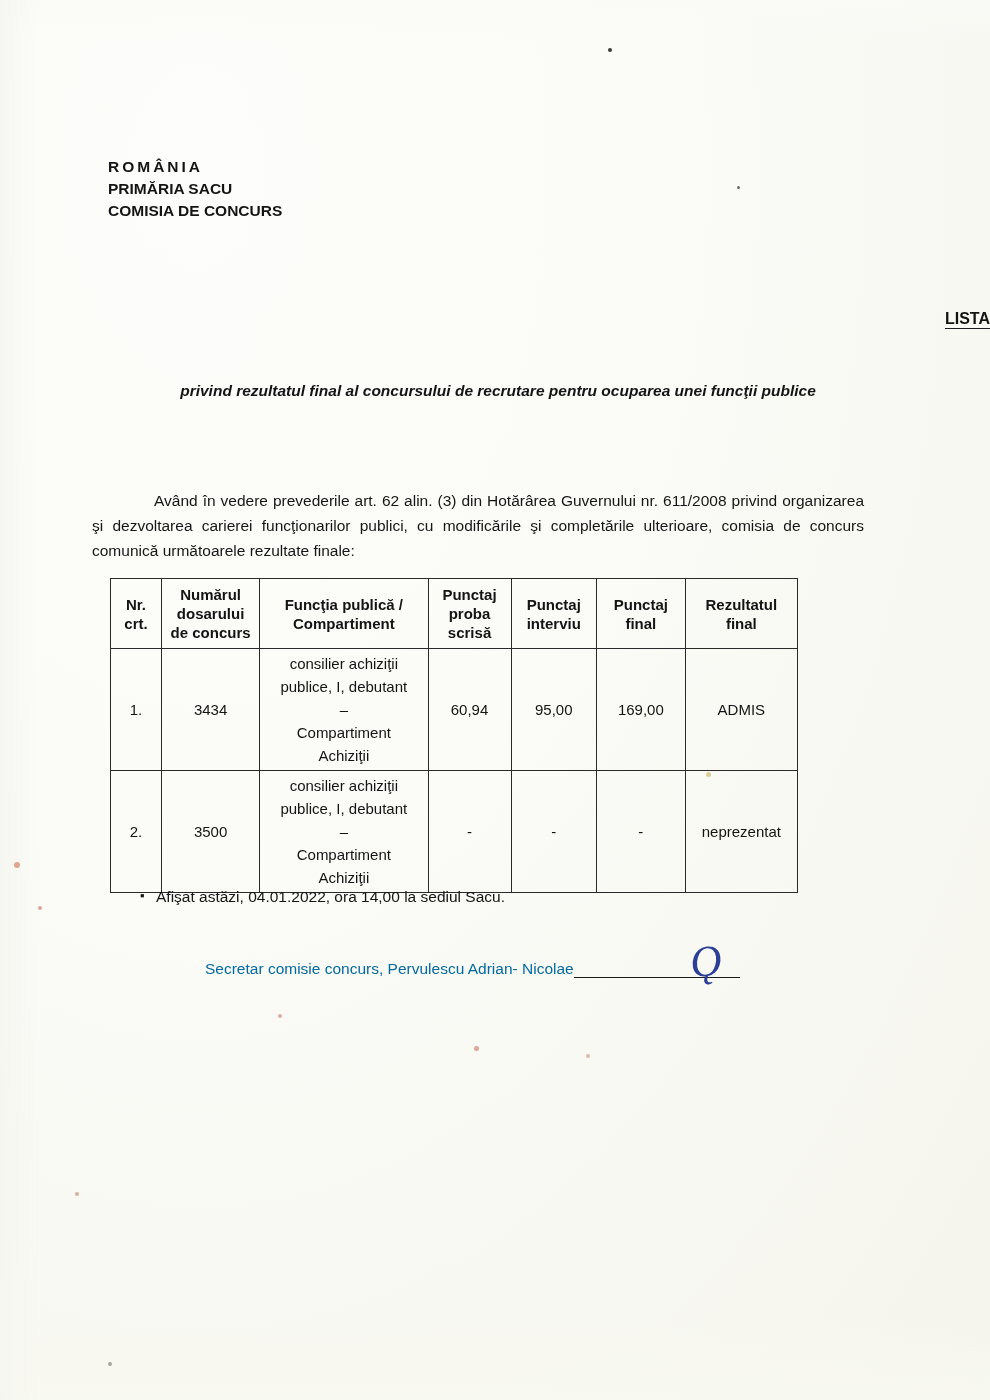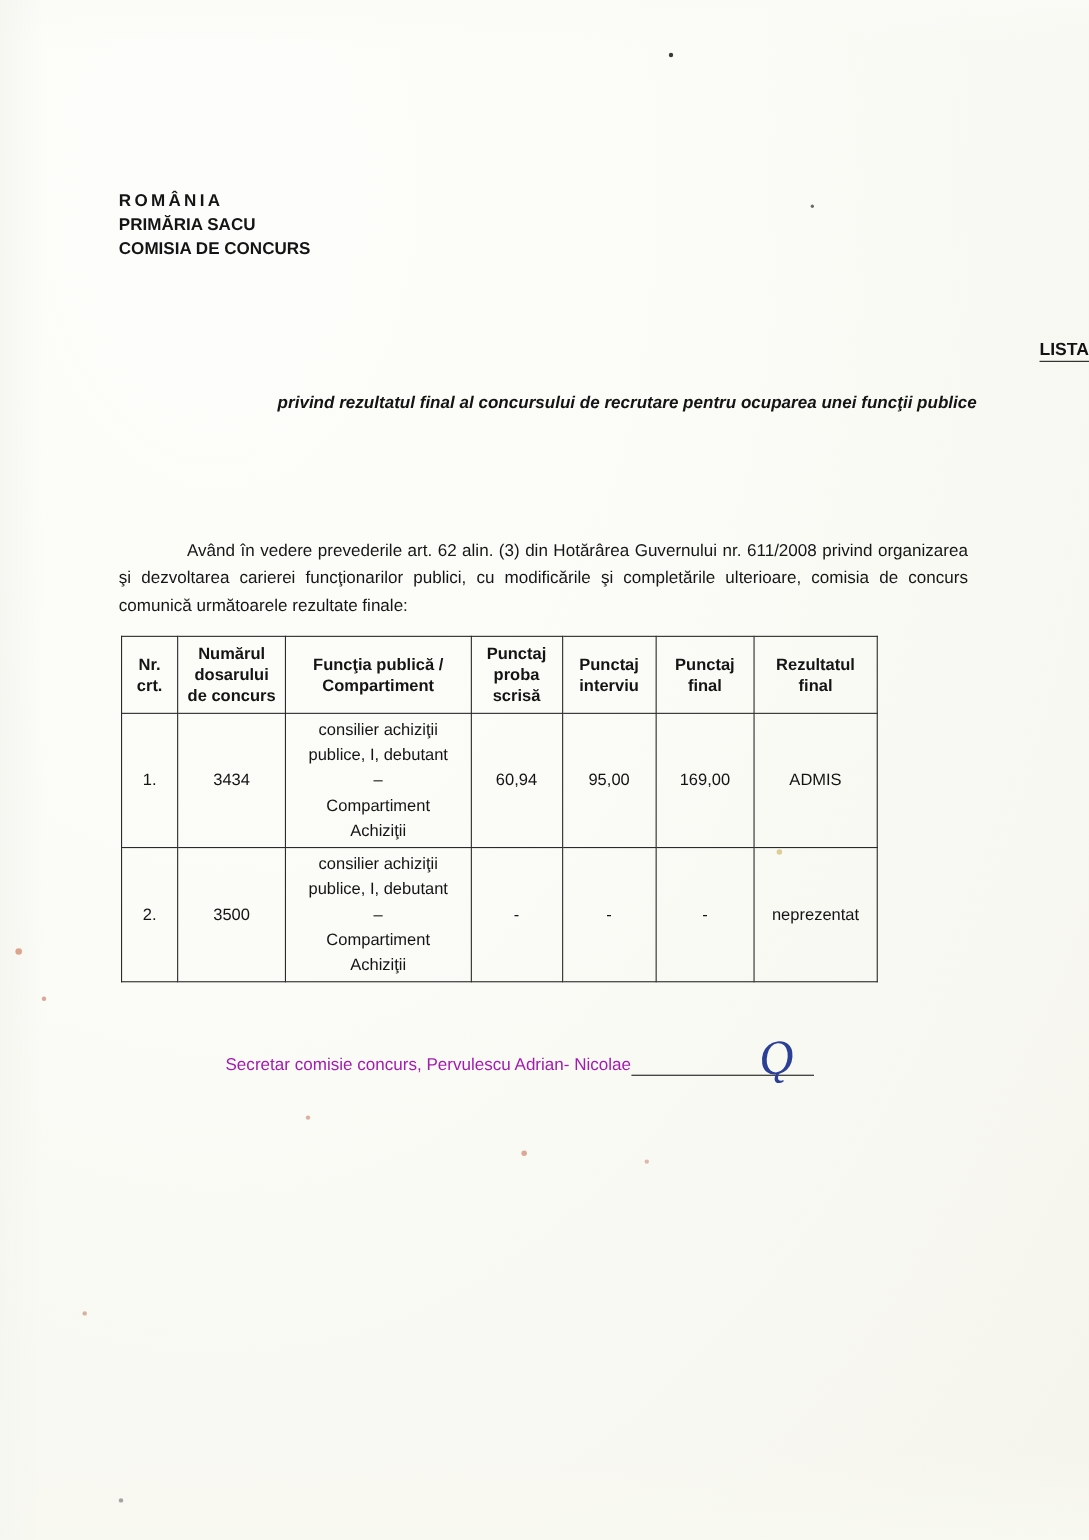--- a/index.html
+++ b/index.html
@@ -34,21 +34,21 @@
   }
   .content {
     position: absolute;
     left: 0; top: 0;
     width: 990px;
     height: 1400px;
   }
   .header {
     position: absolute;
     left: 108px;
-    top: 172px;
+    top: 156px;
     font-weight: bold;
     font-size: 15.5px;
     line-height: 22px;
     color: #141414;
   }
   .header .l1 { letter-spacing: 3px; }
   .title {
     position: absolute;
     left: 0; right: 0;
     top: 310px;
@@ -58,31 +58,31 @@
     color: #131313;
   }
   .title span {
     border-bottom: 1.6px solid #1d1d1d;
     padding-bottom: 1px;
   }
   .subtitle {
     position: absolute;
     left: 108px;
     width: 780px;
-    top: 348px;
-    text-align: right;
+    top: 372px;
+    text-align: center;
     font-weight: bold;
     font-style: italic;
     font-size: 15.5px;
     line-height: 38px;
     color: #141414;
   }
   .para {
     position: absolute;
-    left: 108px;
+    left: 92px;
     width: 772px;
     top: 488px;
     font-size: 15.5px;
     line-height: 25px;
     text-align: justify;
     text-indent: 62px;
     color: #161616;
   }
   table.results {
     position: absolute;
@@ -128,21 +128,21 @@
     width: 16px;
     color: #161616;
     font-size: 13px;
     vertical-align: 2px;
   }
   .signature {
     position: absolute;
     left: 205px;
     top: 960px;
     font-size: 15.5px;
-    color: #a21caf;
+    color: #0369a1;
   }
   .sig-line {
     display: inline-block;
     width: 166px;
     border-bottom: 1.6px solid #1c1c1c;
     height: 17px;
     vertical-align: bottom;
   }
   .sig-mark {
     position: absolute;
@@ -253,20 +253,23 @@
           <div>Achiziţii</div>
         </td>
         <td>-</td>
         <td>-</td>
         <td>-</td>
         <td>neprezentat</td>
       </tr>
     </tbody>
   </table>
 
+  <div class="note">
+    <span class="bullet">▪</span><span>Afişat astăzi, 04.01.2022, ora 14,00 la sediul Sacu.</span>
+  </div>
 
   <div class="signature">
     <span>Secretar comisie concurs, Pervulescu Adrian- Nicolae</span><span class="sig-line"></span>
   </div>
   <div class="sig-mark">Ǫ</div>
 
   <div class="speck" style="left:608px;top:48px;width:4px;height:4px;background:#3a3a3a;"></div>
   <div class="speck" style="left:737px;top:186px;width:3px;height:3px;background:#6a6a6a;"></div>
   <div class="speck" style="left:14px;top:862px;width:6px;height:6px;background:#c8603a;opacity:.55;"></div>
   <div class="speck" style="left:38px;top:906px;width:4px;height:4px;background:#b8563a;opacity:.5;"></div>

